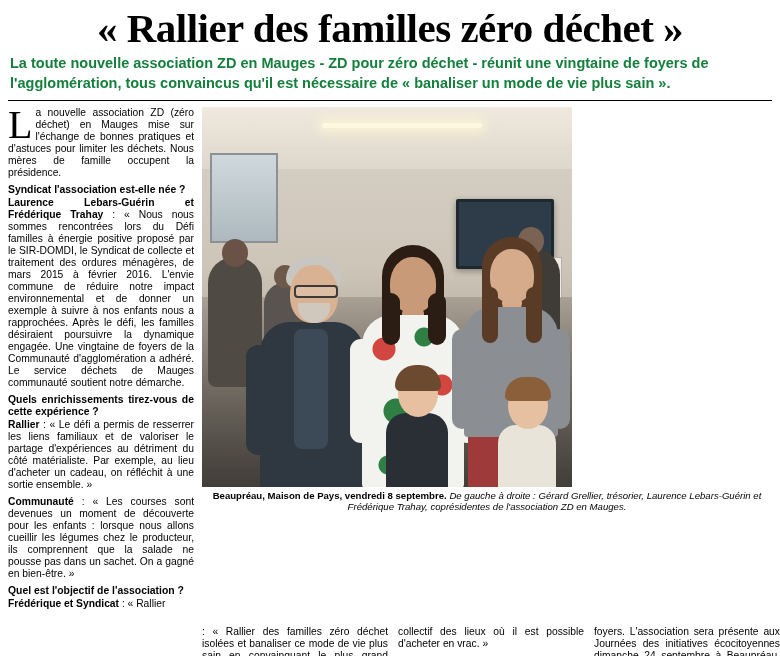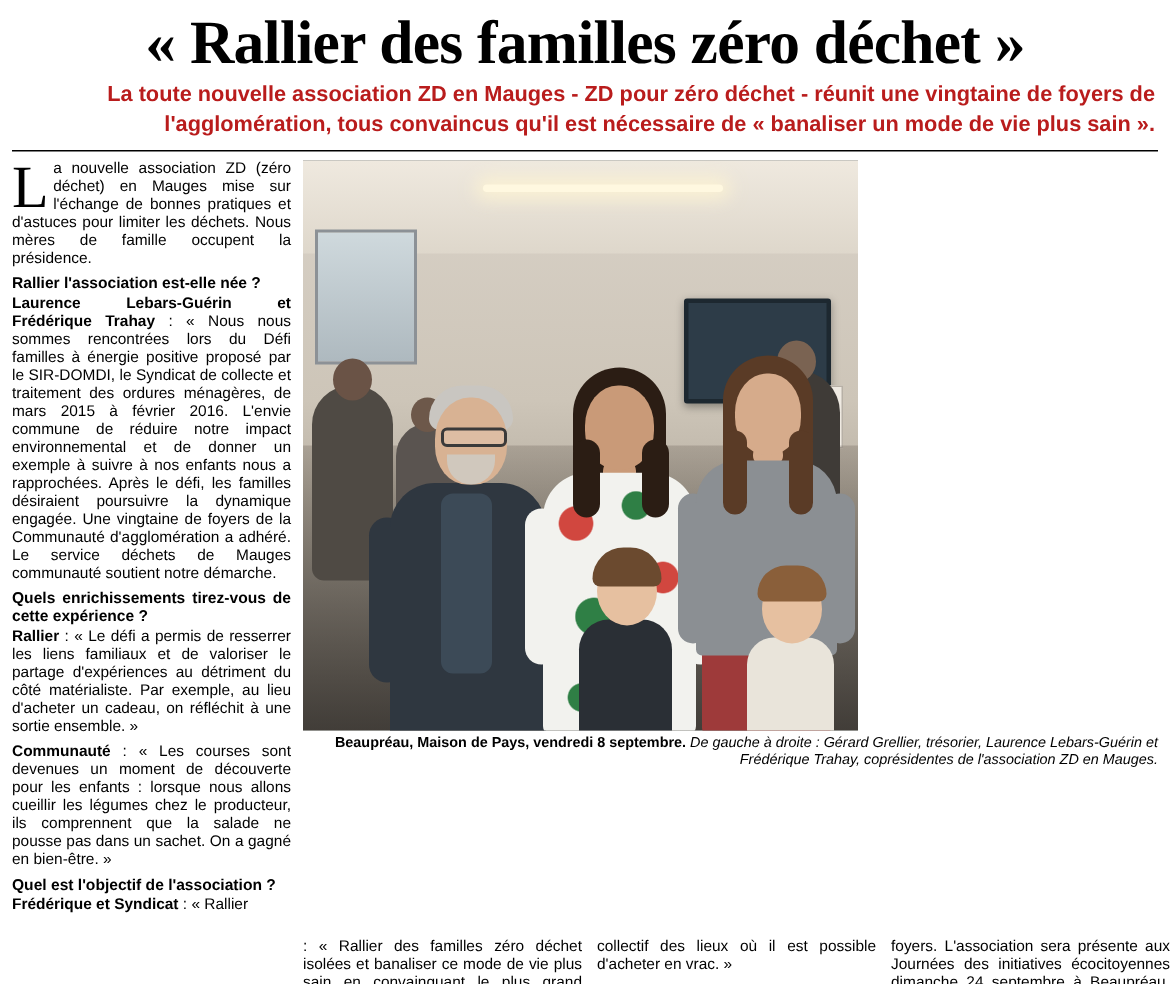--- a/index.html
+++ b/index.html
@@ -30,23 +30,23 @@
     text-align: center;
     letter-spacing: -0.5px;
     margin: 6px 8px 2px 8px;
     white-space: nowrap;
   }
   .standfirst {
     font-family: "Liberation Sans", sans-serif;
     font-size: 14.5px;
     line-height: 19.5px;
     font-weight: bold;
-    text-align: right;
+    text-align: left;
     margin: 4px 10px 7px 10px;
-    color: #b91c1c;
+    color: #15803d;
   }
   .rule {
     border: 0;
     border-top: 1px solid #000;
     margin: 0 8px 6px 8px;
   }
   
   .body-area {
     position: relative;
     margin: 0 8px;
@@ -98,21 +98,21 @@
     width: 370px;
     height: 380px;
     overflow: hidden;
     background: #6b6e6b;
   }
   .caption {
     font-family: "Liberation Sans", sans-serif;
     font-size: 9.6px;
     line-height: 11.4px;
     margin-top: 3px;
-    text-align: right;
+    text-align: center;
   }
   .caption b { font-weight: bold; }
   .caption i { font-style: italic; }
 
   
   .bottom-cols {
     display: flex;
     gap: 10px;
     margin-top: 6px;
   }
@@ -226,21 +226,21 @@
   <div class="standfirst">La toute nouvelle association ZD en Mauges - ZD pour zéro déchet - réunit une vingtaine de foyers de l'agglomération, tous convaincus qu'il est nécessaire de « banaliser un mode de vie plus sain ».</div>
 
   <hr class="rule">
 
   <div class="body-area">
 
     <div class="top-block">
 
       <div class="col col-left">
         <p class="dropcap">La nouvelle association ZD (zéro déchet) en Mauges mise sur l'échange de bonnes pratiques et d'astuces pour limiter les déchets. Nous mères de famille occupent la présidence.</p>
-        <span class="q">Rallier l'association est-elle née ?</span>
+        <span class="q">Syndicat l'association est-elle née ?</span>
         <p><span class="spk">Laurence Lebars-Guérin et Frédérique Trahay</span><span> : « Nous nous sommes rencontrées lors du Défi familles à énergie positive proposé par le SIR-DOMDI, le Syndicat de collecte et traitement des ordures ménagères, de mars 2015 à février 2016. L'envie commune de réduire notre impact environnemental et de donner un exemple à suivre à nos enfants nous a rapprochées. Après le défi, les familles désiraient poursuivre la dynamique engagée. Une vingtaine de foyers de la Communauté d'agglomération a adhéré. Le service déchets de Mauges communauté soutient notre démarche.</span></p>
         <span class="q">Quels enrichissements tirez-vous de cette expérience ?</span>
         <p><span class="spk">Rallier</span><span> : « Le défi a permis de resserrer les liens familiaux et de valoriser le partage d'expériences au détriment du côté matérialiste. Par exemple, au lieu d'acheter un cadeau, on réfléchit à une sortie ensemble. »</span></p>
         <p style="margin-top:5px"><span class="spk">Communauté</span><span> : « Les courses sont devenues un moment de découverte pour les enfants : lorsque nous allons cueillir les légumes chez le producteur, ils comprennent que la salade ne pousse pas dans un sachet. On a gagné en bien-être. »</span></p>
         <span class="q">Quel est l'objectif de l'association ?</span>
         <p><span class="spk">Frédérique et Syndicat</span><span> : « Rallier</span></p>
       </div>
 
       <div class="photo-block">
         <div class="photo" role="img">

